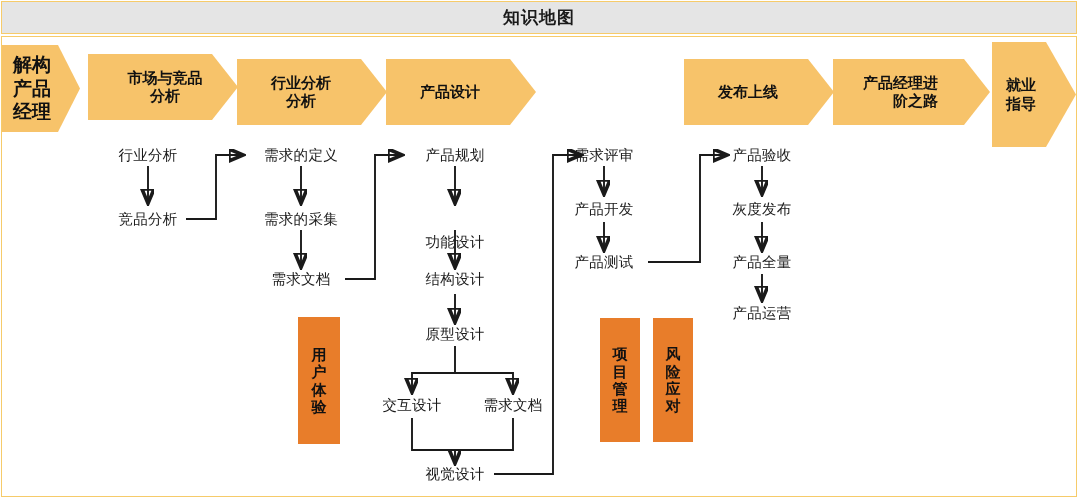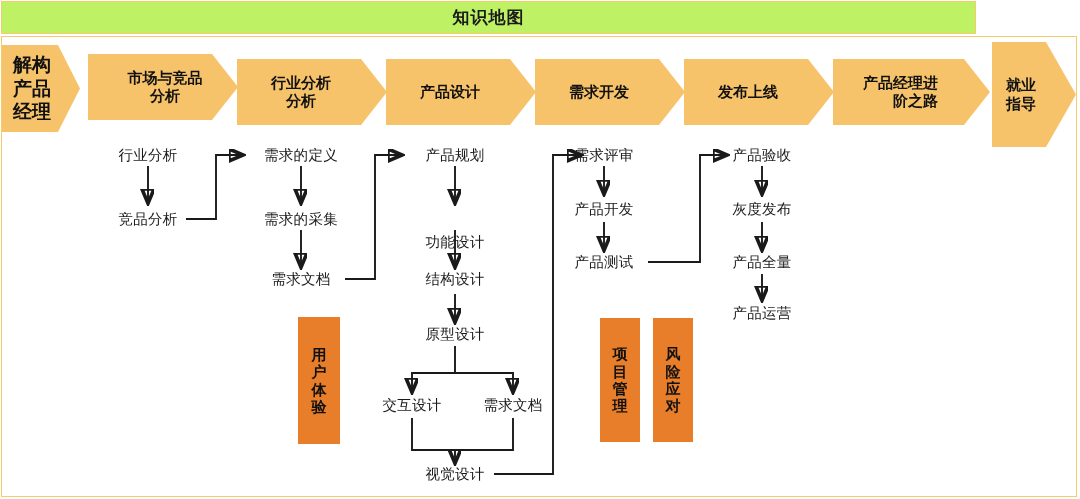--- a/index.html
+++ b/index.html
@@ -15,25 +15,25 @@
     width: 1080px;
     height: 499px;
     overflow: hidden;
     background: #ffffff;
   }
   
   .title-frame {
     position: absolute;
     left: 1px;
     top: 1px;
-    width: 975px;
+    width: 1076px;
     height: 33px;
     border: 1.5px solid #f6cb6a;
     box-sizing: border-box;
-    background: #bef264;
+    background: #e5e5e5;
     display: flex;
     align-items: center;
     justify-content: center;
   }
   .title-text {
     font-size: 17px;
     font-weight: bold;
     color: #1a1a1a;
     letter-spacing: 1px;
   }
@@ -141,23 +141,20 @@
 
   <div class="chevron h" style="left:237px; top:59px; width:150px; height:66px;">
     <span class="chev-label">行业分析
 分析</span>
   </div>
 
   <div class="chevron h" style="left:386px; top:59px; width:150px; height:66px;">
     <span class="chev-label">产品设计</span>
   </div>
 
-  <div class="chevron h" style="left:535px; top:59px; width:150px; height:66px;">
-    <span class="chev-label">需求开发</span>
-  </div>
 
   <div class="chevron h" style="left:684px; top:59px; width:150px; height:66px;">
     <span class="chev-label">发布上线</span>
   </div>
 
   <div class="chevron h" style="left:833px; top:59px; width:157px; height:66px;text-align:right;">
     <span class="chev-label">产品经理进
 阶之路</span>
   </div>
 

